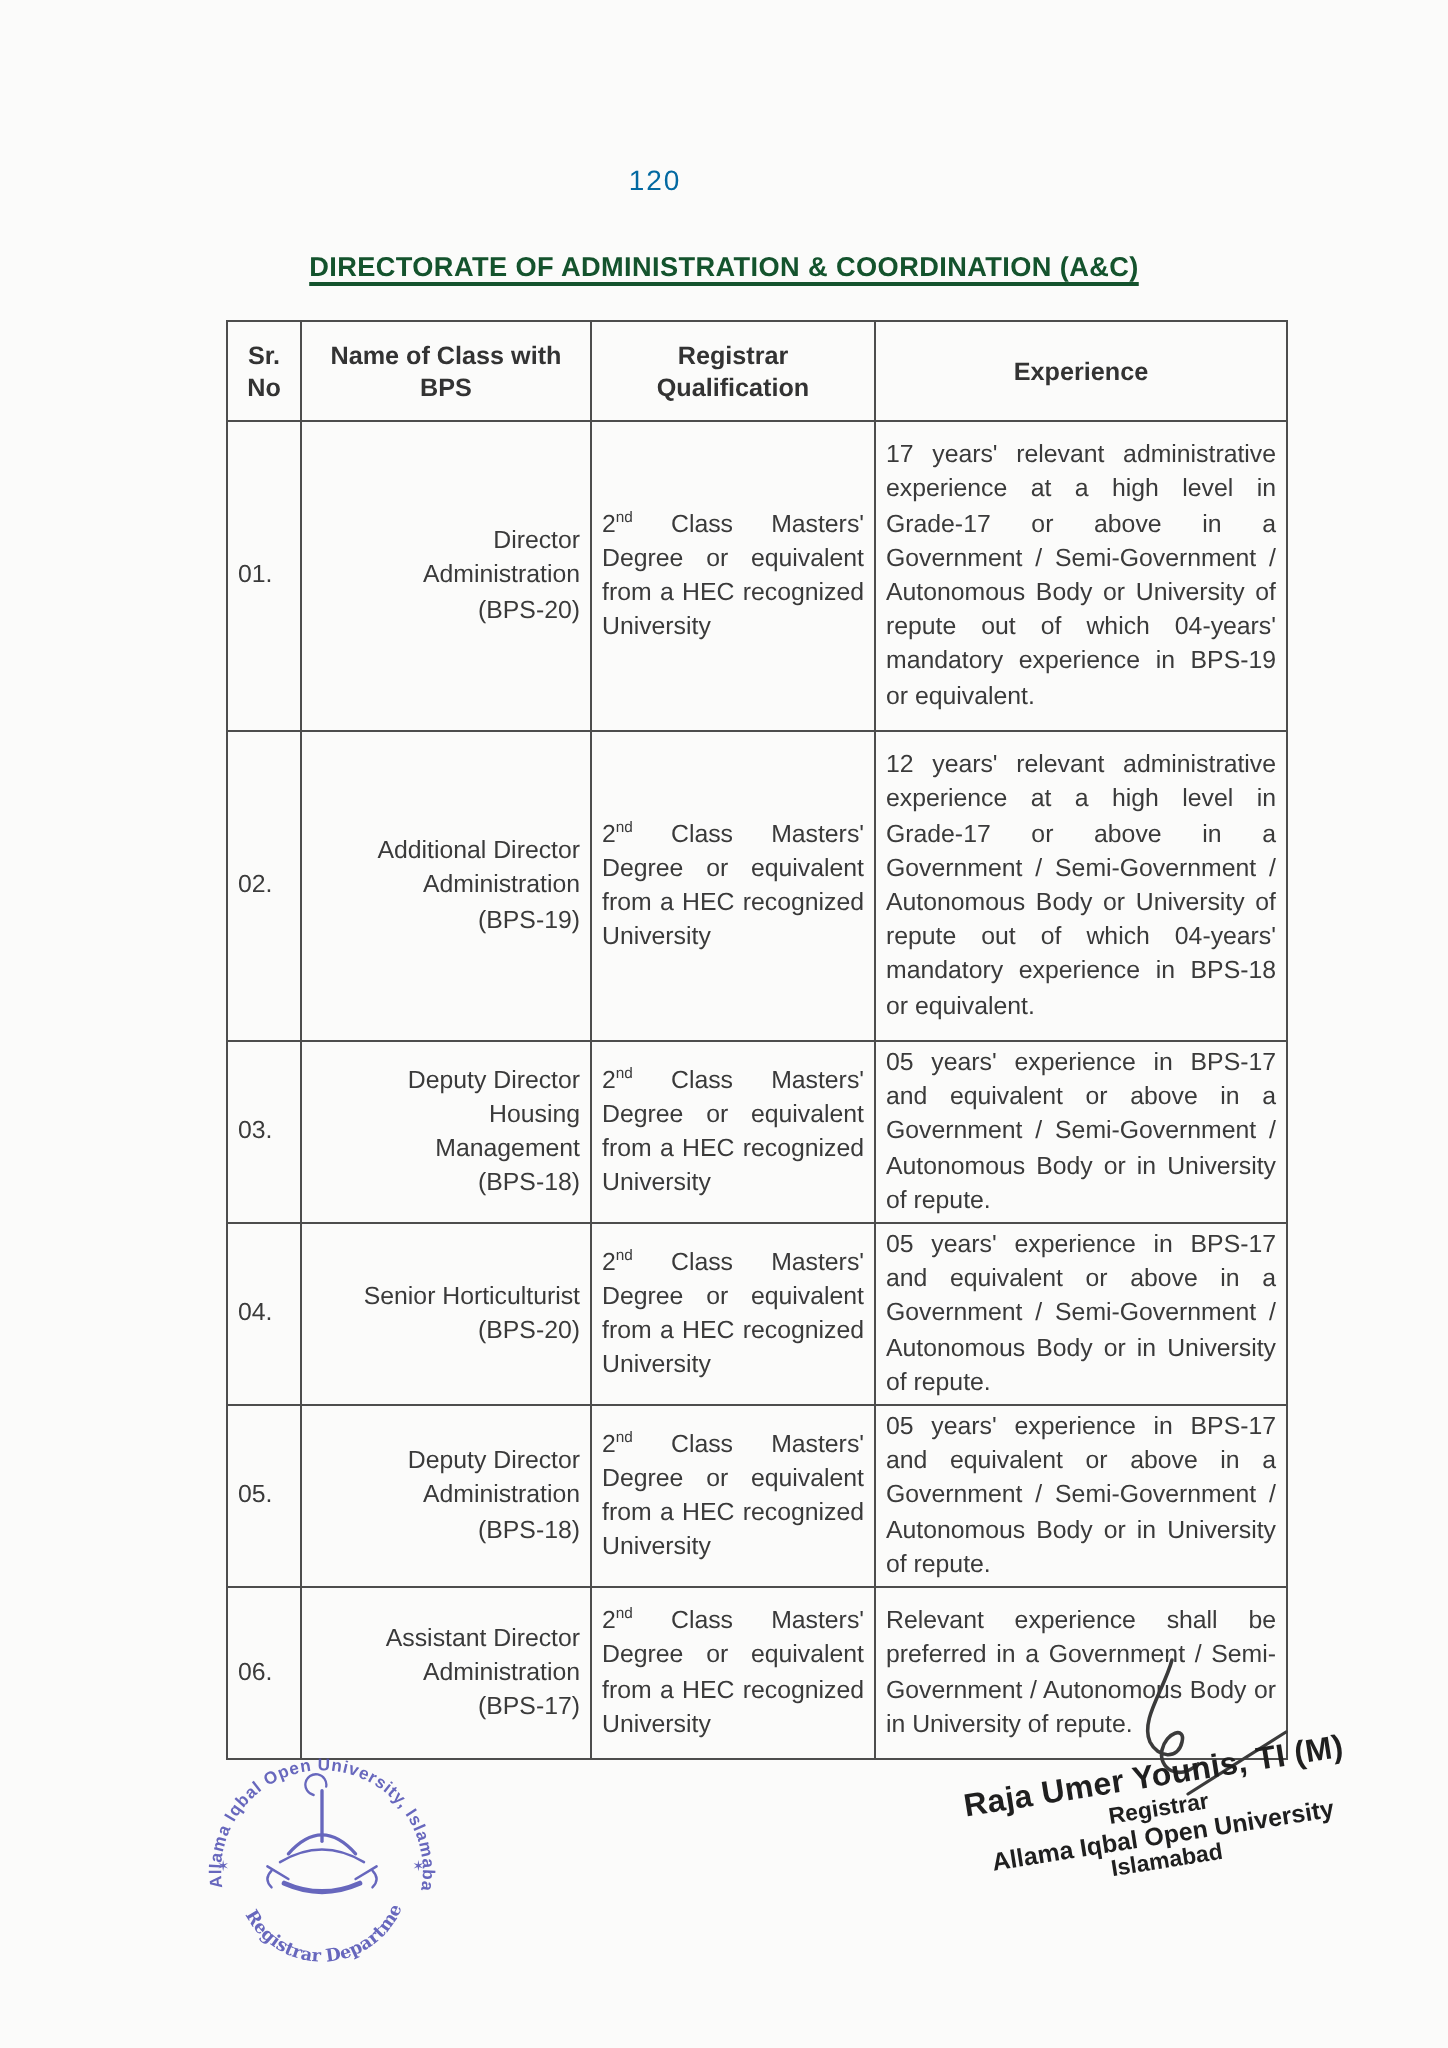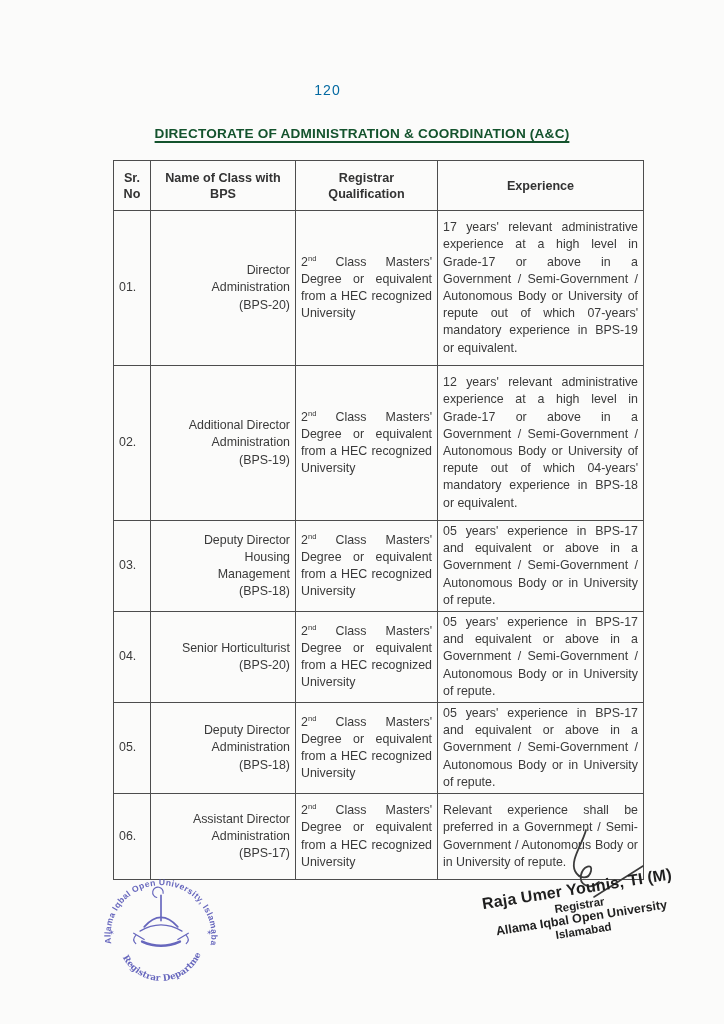--- a/index.html
+++ b/index.html
@@ -132,21 +132,21 @@
         <th>Experience</th>
       </tr>
     </thead>
     <tbody>
       <tr>
         <td class="c-sr">01.</td>
         <td class="c-post">Director
 Administration
 (BPS-20)</td>
         <td class="c-qual"><span>2</span><sup>nd</sup><span> Class Masters' Degree or equivalent from a HEC recognized University</span></td>
-        <td class="c-exp">17 years' relevant administrative experience at a high level in Grade-17 or above in a Government / Semi-Government / Autonomous Body or University of repute out of which 07-years' mandatory experience in BPS-19 or equivalent.</td>
+        <td class="c-exp">17 years' relevant administrative experience at a high level in Grade-17 or above in a Government / Semi-Government / Autonomous Body or University of repute out of which 04-years' mandatory experience in BPS-19 or equivalent.</td>
       </tr>
       <tr>
         <td class="c-sr">02.</td>
         <td class="c-post">Additional Director
 Administration
 (BPS-19)</td>
         <td class="c-qual"><span>2</span><sup>nd</sup><span> Class Masters' Degree or equivalent from a HEC recognized University</span></td>
         <td class="c-exp">12 years' relevant administrative experience at a high level in Grade-17 or above in a Government / Semi-Government / Autonomous Body or University of repute out of which 04-years' mandatory experience in BPS-18 or equivalent.</td>
       </tr>
       <tr>

